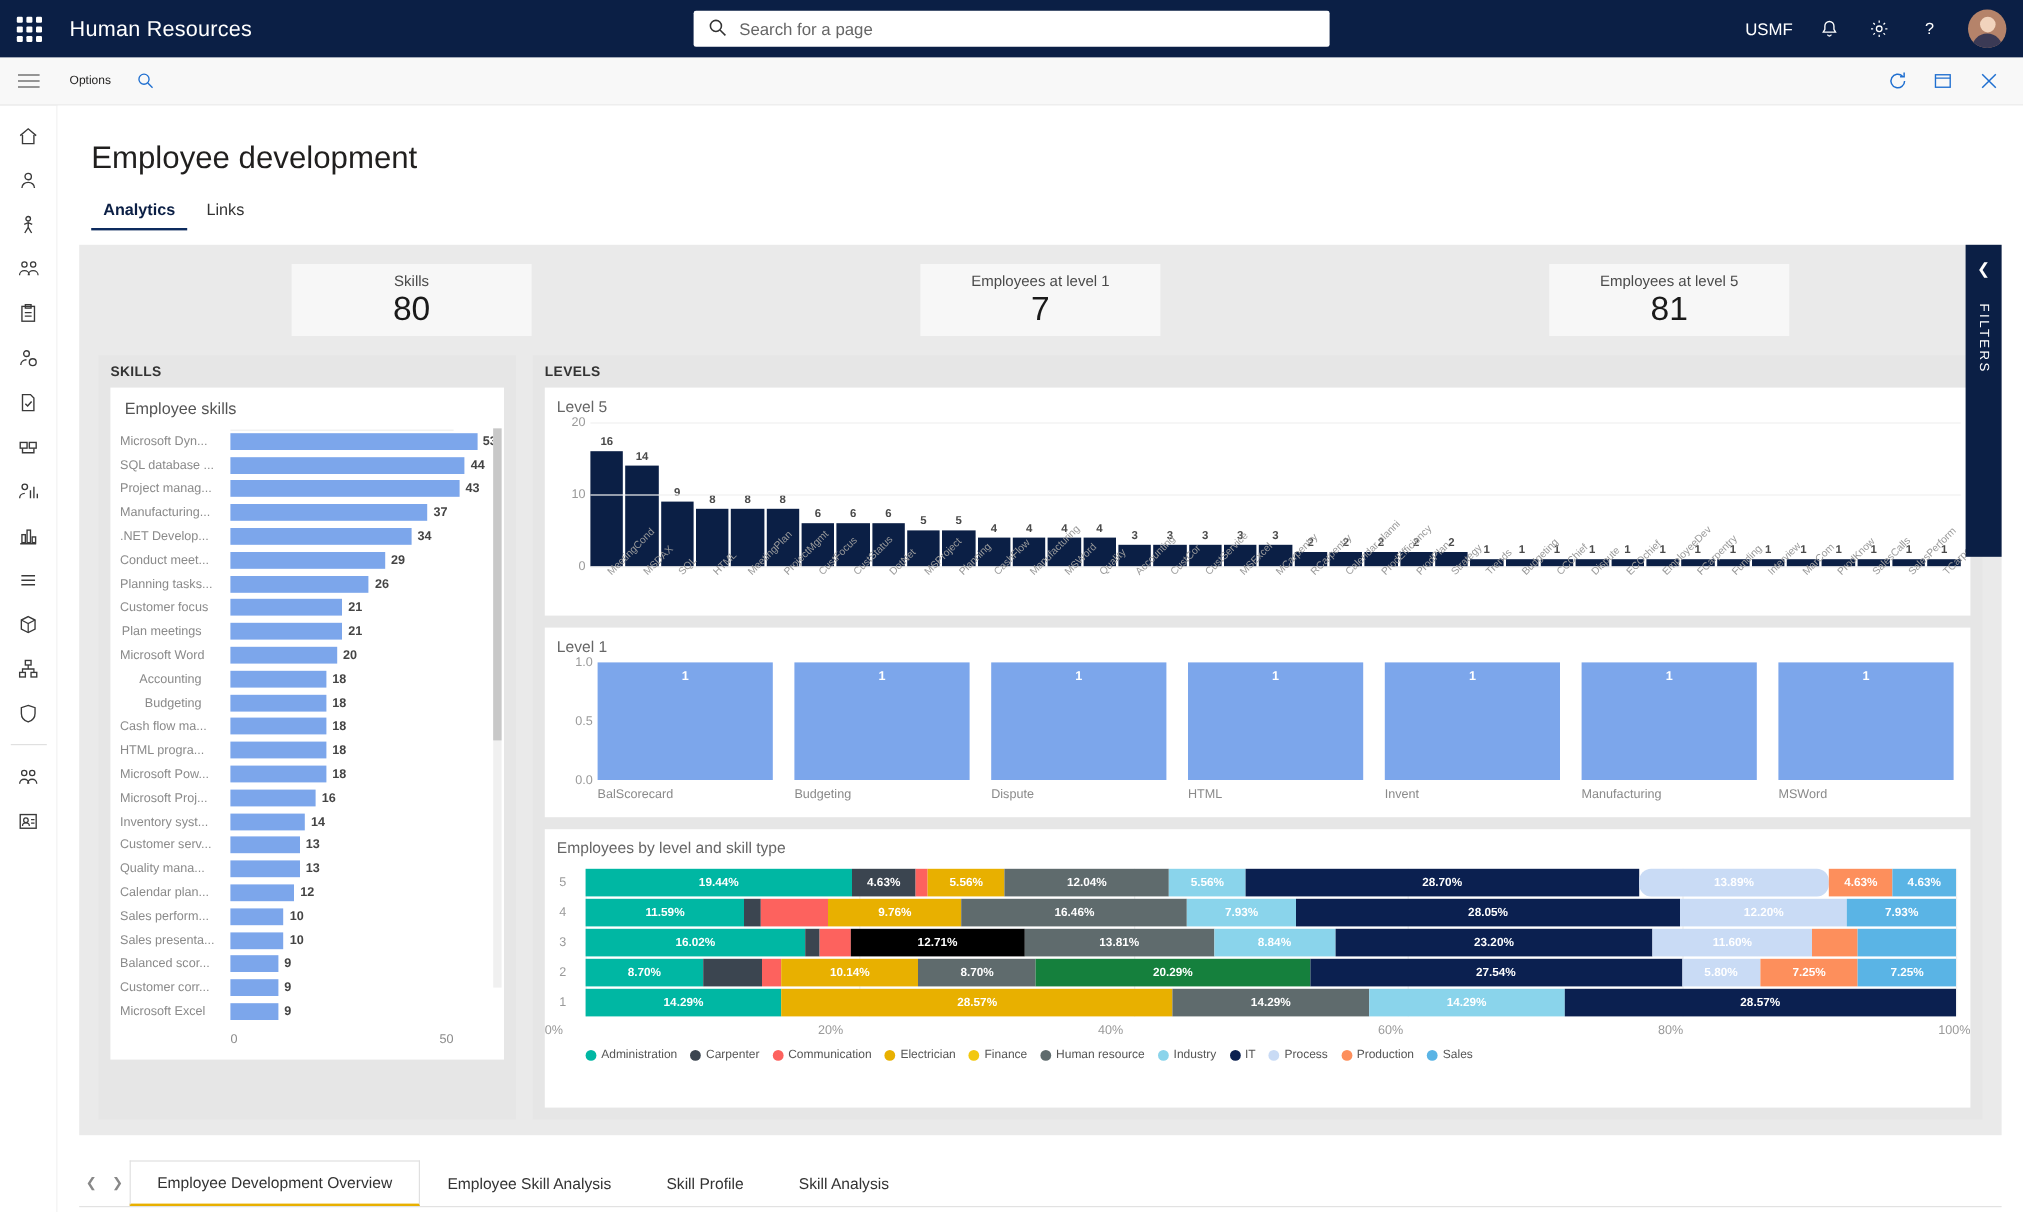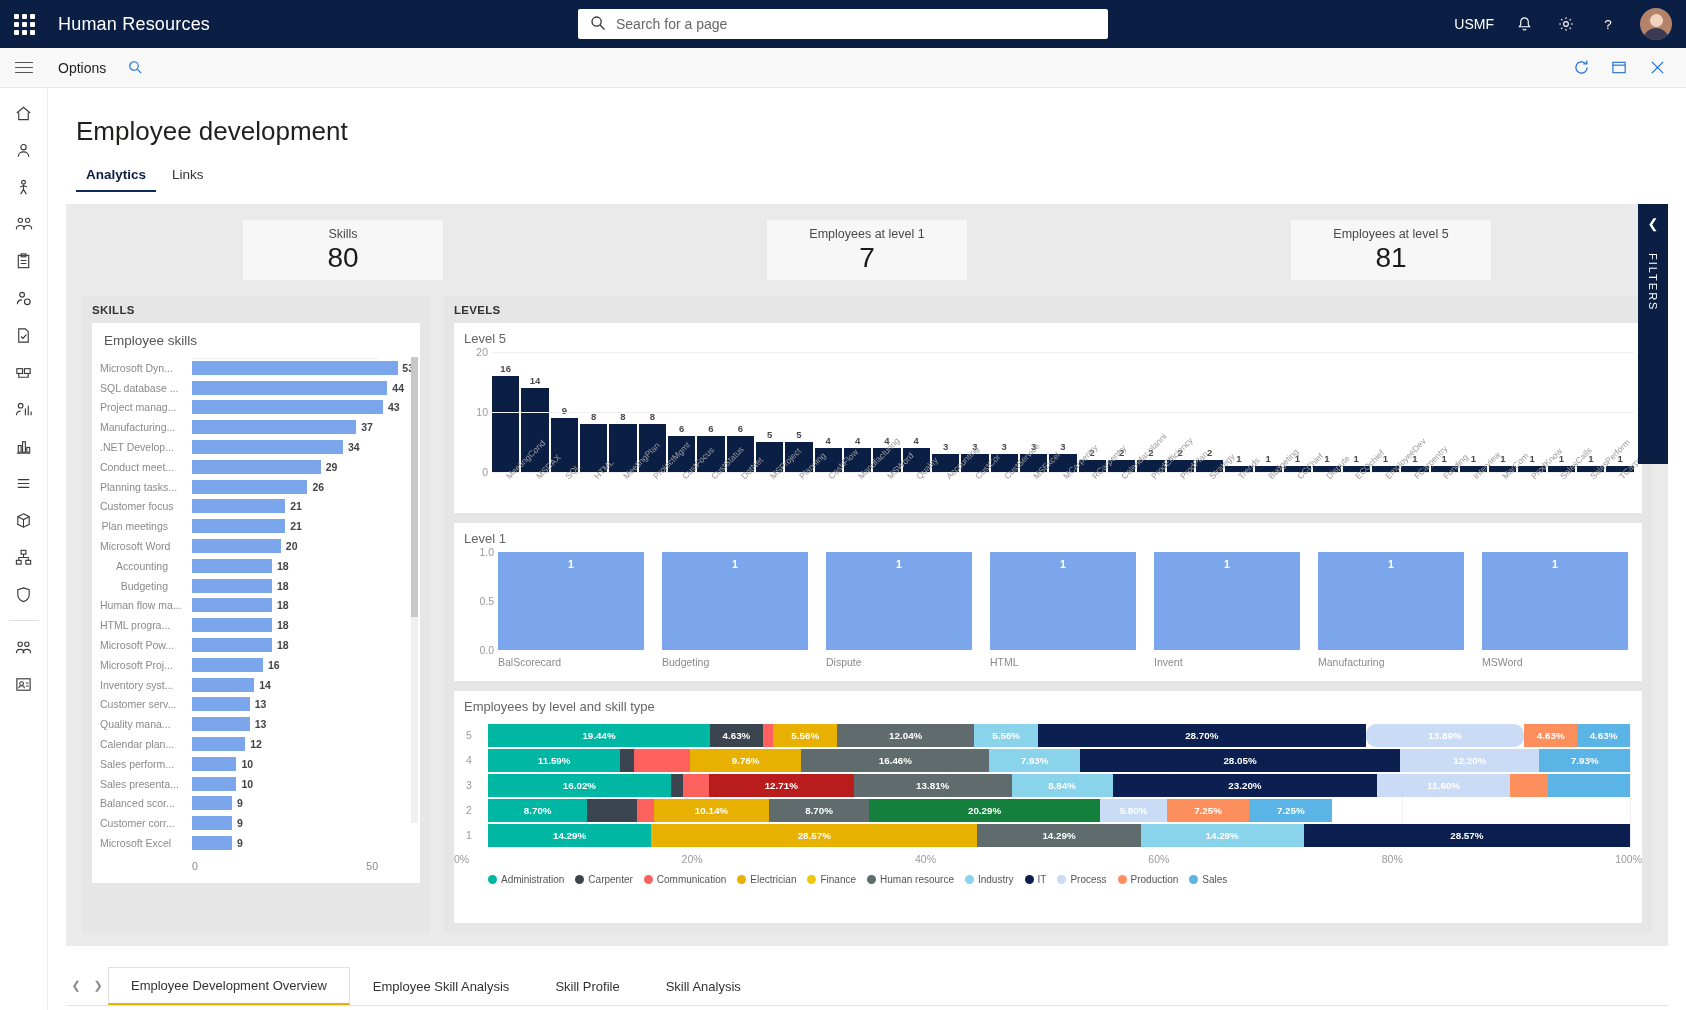--- a/index.html
+++ b/index.html
@@ -48,21 +48,21 @@
   .cmdbar {
     height: 40px; background: #f8f8f8; border-bottom: 1px solid #e8e8e8;
     display: flex; align-items: center; position: relative;
   }
   .hamburger { width:48px; height:40px; display:flex; align-items:center; justify-content:center; cursor:pointer;}
   .hamburger span { display:block; width:18px; height:1.5px; background:#555; position:relative;}
   .hamburger span:before, .hamburger span:after {
     content:""; position:absolute; left:0; width:18px; height:1.5px; background:#555;
   }
   .hamburger span:before { top:-5px; } .hamburger span:after { top:5px; }
-  .cmd-options { font-size: 14px; color: #201f1e; margin-left: 10px; cursor: pointer; }
+  .cmd-options { font-size: 10px; color: #201f1e; margin-left: 10px; cursor: pointer; }
   .cmd-search { margin-left: 22px; cursor:pointer; display:flex; align-items:center;}
   .cmd-right { margin-left: auto; display: flex; align-items: center; gap: 4px; padding-right: 12px;}
   .cmd-right div { width: 34px; height: 34px; display:flex; align-items:center; justify-content:center; cursor:pointer;}
 
   
   .body-wrap { display: flex; height: calc(1010px - 48px - 40px); }
   .leftrail {
     width: 48px; background: #fff; border-right: 1px solid #eee;
     display: flex; flex-direction: column; align-items: center; padding-top: 8px; gap: 3px;
   }
@@ -505,21 +505,21 @@
                   </div>
                 </div>
                 <div class="skill-row">
                   <div class="skill-name">Budgeting</div>
                   <div class="skill-bar-zone">
                     <div class="skill-bar" style="width: 36%;"></div>
                     <div class="skill-val">18</div>
                   </div>
                 </div>
                 <div class="skill-row">
-                  <div class="skill-name">Human flow ma...</div>
+                  <div class="skill-name">Cash flow ma...</div>
                   <div class="skill-bar-zone">
                     <div class="skill-bar" style="width: 36%;"></div>
                     <div class="skill-val">18</div>
                   </div>
                 </div>
                 <div class="skill-row">
                   <div class="skill-name">HTML progra...</div>
                   <div class="skill-bar-zone">
                     <div class="skill-bar" style="width: 36%;"></div>
                     <div class="skill-val">18</div>
@@ -903,21 +903,21 @@
                     </div>
                   </div>
                   <div class="stk-row" style="position: relative;">
                     <div class="stk-rowlabel">3</div>
                     <div class="stk-bars">
                       <div class="stk-seg" style="width: 16.02%; background: rgb(0, 183, 163);">
                         <span style="color: rgb(255, 255, 255);">16.02%</span>
                       </div>
                       <div class="stk-seg" style="width: 1.1%; background: rgb(59, 69, 80);"></div>
                       <div class="stk-seg" style="width: 2.21%; background: rgb(253, 98, 94);"></div>
-                      <div class="stk-seg" style="width: 12.71%; background: #b91c1c;">
+                      <div class="stk-seg" style="width: 12.71%; background: #000000;">
                         <span style="color: rgb(255, 255, 255);">12.71%</span>
                       </div>
                       <div class="stk-seg" style="width: 13.81%; background: rgb(95, 107, 109);">
                         <span style="color: rgb(255, 255, 255);">13.81%</span>
                       </div>
                       <div class="stk-seg" style="width: 8.84%; background: rgb(138, 212, 235); justify-content: center;">
                         <span style="color: rgb(255, 255, 255);">8.84%</span>
                       </div>
                       <div class="stk-seg" style="width: 23.2%; background: rgb(11, 32, 80);">
                         <span style="color: rgb(255, 255, 255);">23.20%</span>
@@ -938,20 +938,23 @@
                       <div class="stk-seg" style="width: 4.35%; background: rgb(59, 69, 80);"></div>
                       <div class="stk-seg" style="width: 1.45%; background: rgb(253, 98, 94);"></div>
                       <div class="stk-seg" style="width: 10.14%; background: rgb(232, 176, 0);">
                         <span style="color: rgb(255, 255, 255);">10.14%</span>
                       </div>
                       <div class="stk-seg" style="width: 8.7%; background: rgb(95, 107, 109);">
                         <span style="color: rgb(255, 255, 255);">8.70%</span>
                       </div>
                       <div class="stk-seg" style="width: 20.29%; background: #15803d;">
                         <span style="color: rgb(255, 255, 255);">20.29%</span>
+                      </div>
+                      <div class="stk-seg" style="width: 27.54%; background: rgb(11, 32, 80);">
+                        <span style="color: rgb(255, 255, 255);">27.54%</span>
                       </div>
                       <div class="stk-seg" style="width: 5.8%; background: rgb(201, 219, 245);">
                         <span style="color: rgb(255, 255, 255);">5.80%</span>
                       </div>
                       <div class="stk-seg" style="width: 7.25%; background: rgb(253, 143, 92);">
                         <span style="color: rgb(255, 255, 255);">7.25%</span>
                       </div>
                       <div class="stk-seg" style="width: 7.25%; background: rgb(90, 180, 229);">
                         <span style="color: rgb(255, 255, 255);">7.25%</span>
                       </div>

